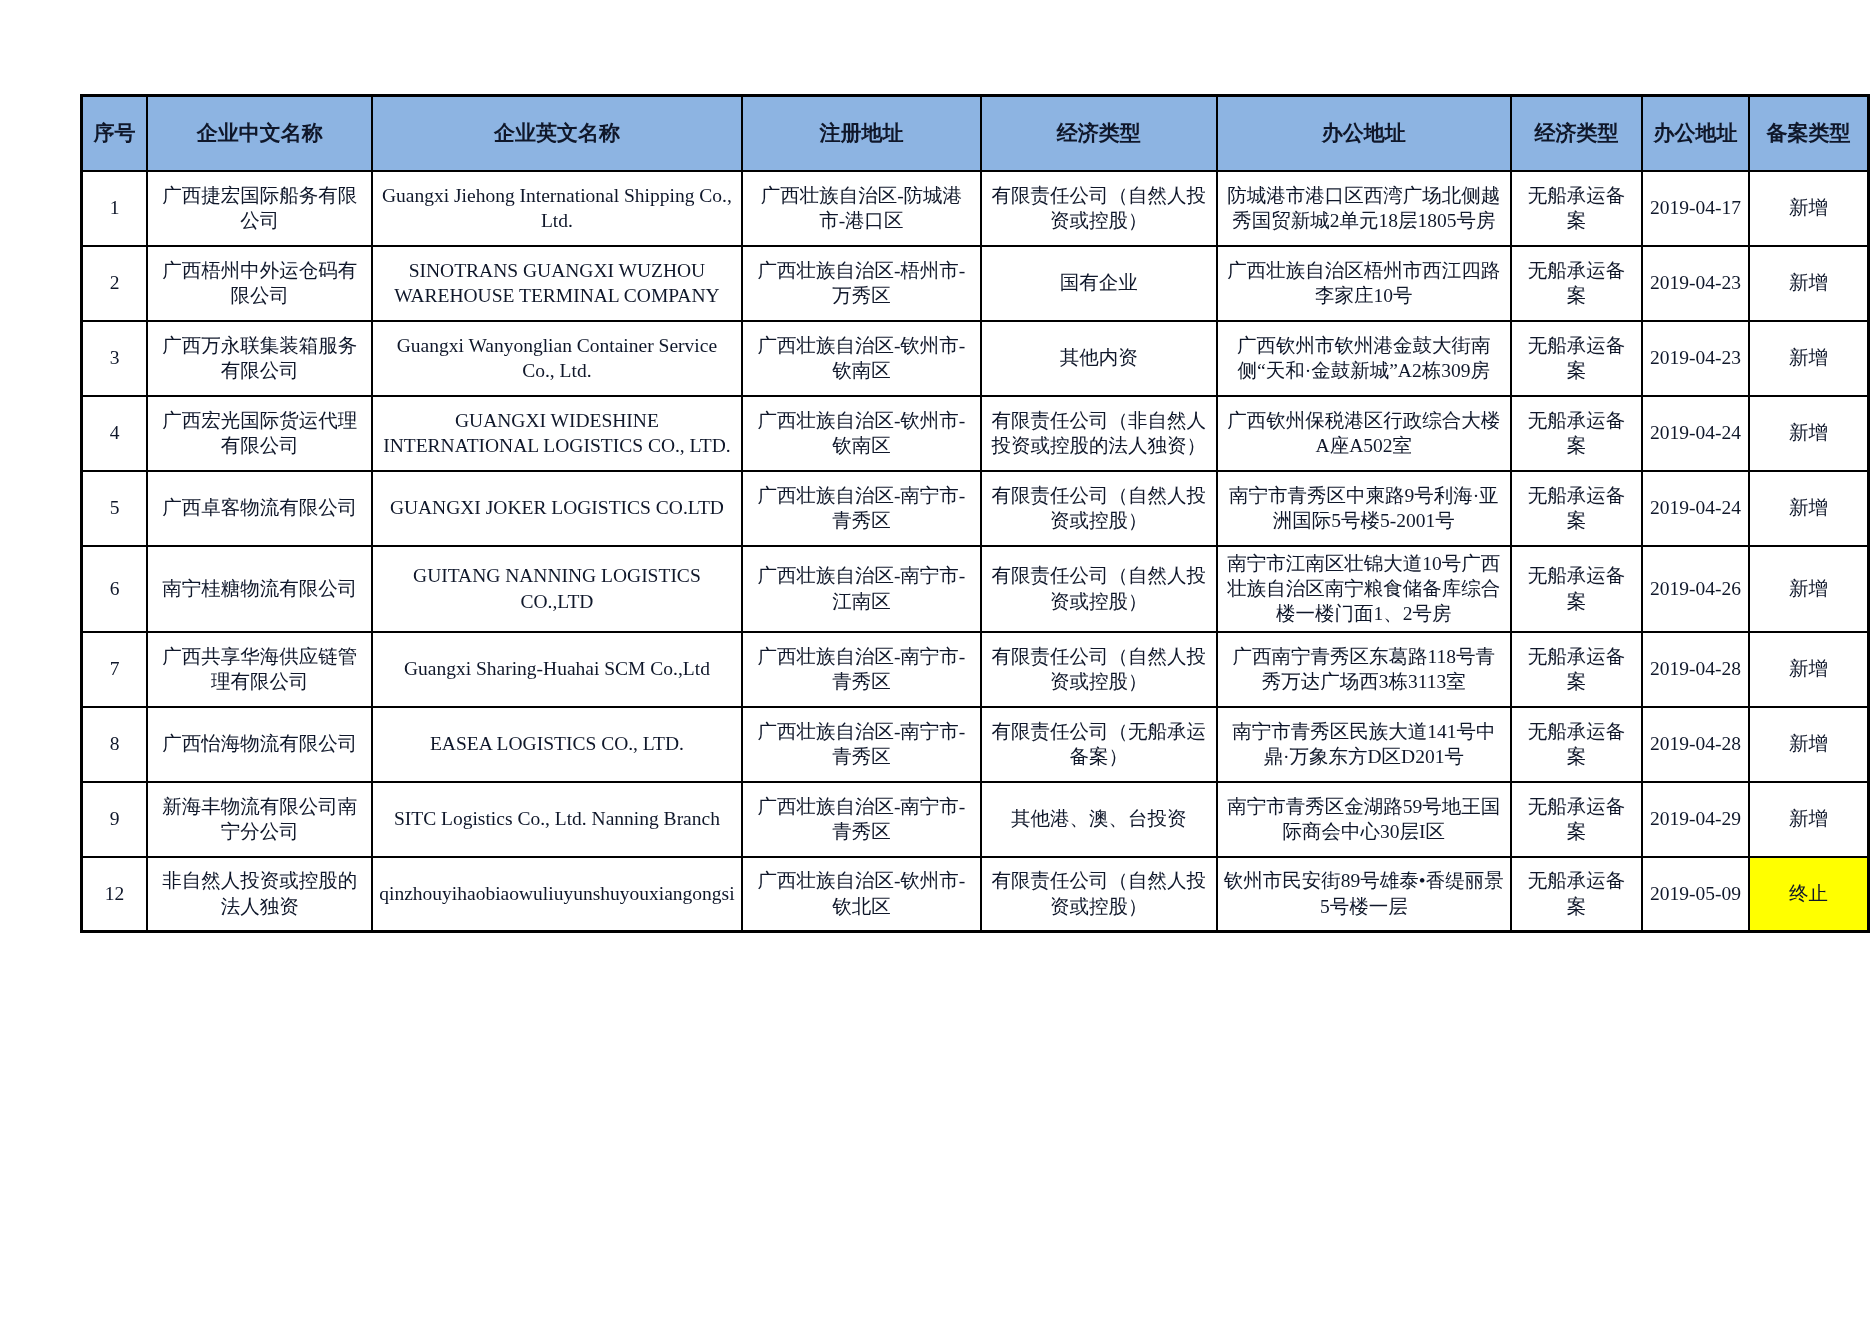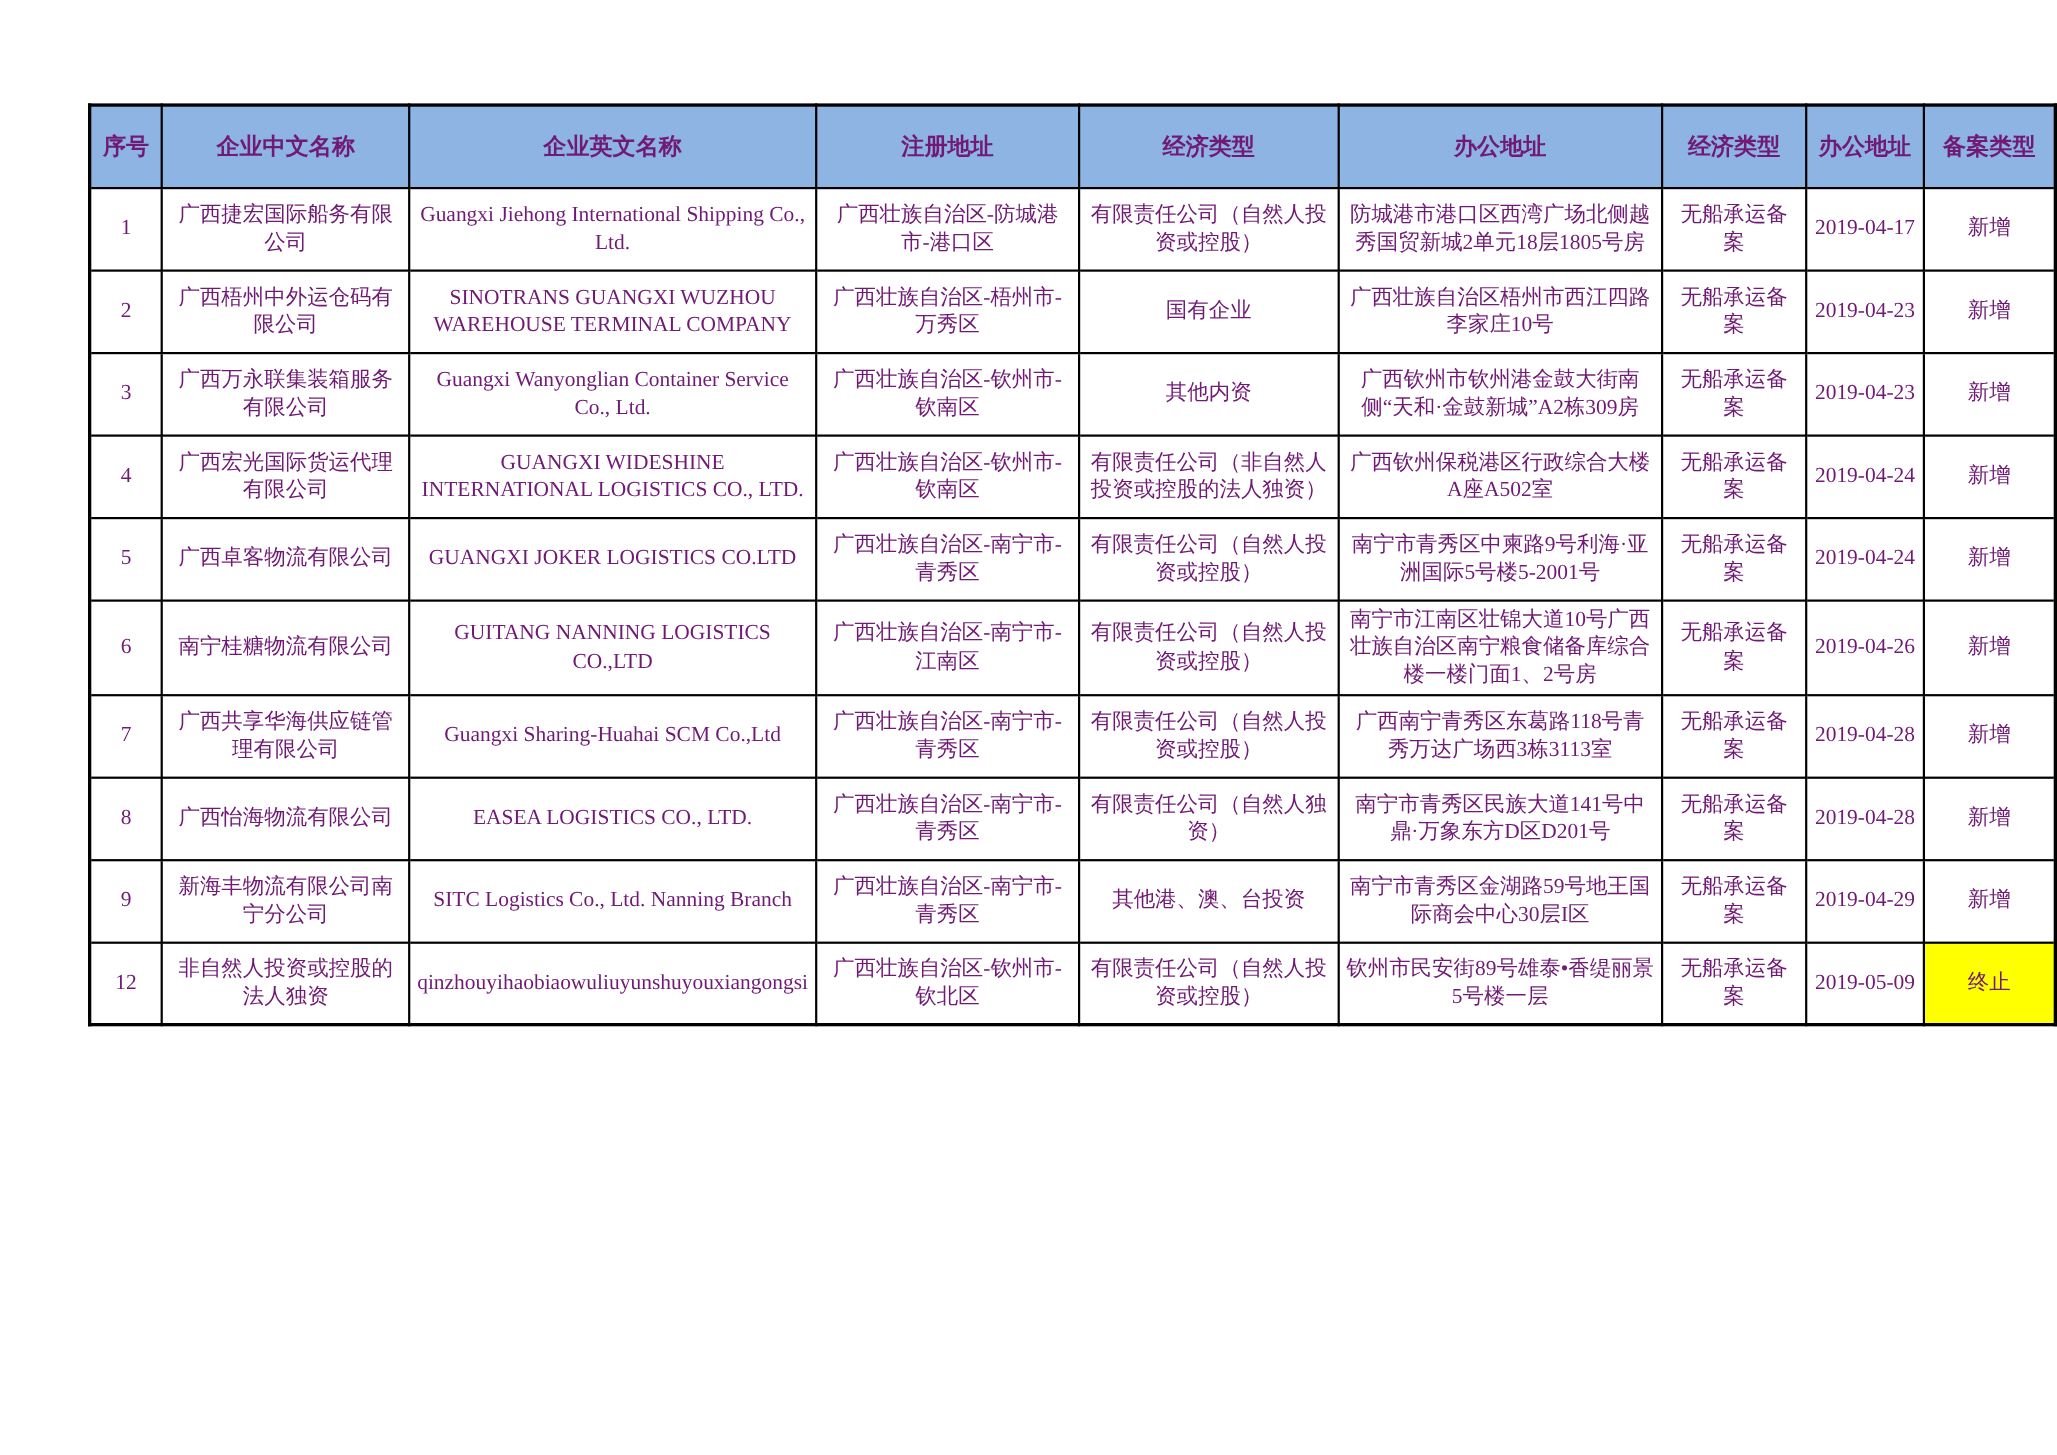--- a/index.html
+++ b/index.html
@@ -6,21 +6,21 @@
     margin: 0;
     padding: 0;
     background: #ffffff;
   }
   .page {
     position: relative;
     width: 1870px;
     height: 1323px;
     background: #ffffff;
     font-family: "Liberation Serif", "DejaVu Serif", serif;
-    color: #701a75;
+    color: #0f172a;
     overflow: hidden;
   }
   table.filing-table {
     position: absolute;
     left: 80px;
     top: 94px;
     border-collapse: collapse;
     table-layout: fixed;
     border: 3px solid #000000;
   }
@@ -158,21 +158,21 @@
           <td>广西南宁青秀区东葛路118号青秀万达广场西3栋3113室</td>
           <td>无船承运备案</td>
           <td>2019-04-28</td>
           <td>新增</td>
         </tr>
         <tr>
           <td>8</td>
           <td>广西怡海物流有限公司</td>
           <td>EASEA LOGISTICS CO., LTD.</td>
           <td>广西壮族自治区-南宁市-青秀区</td>
-          <td>有限责任公司（自然人独资）</td>
+          <td>有限责任公司（无船承运备案）</td>
           <td>南宁市青秀区民族大道141号中鼎·万象东方D区D201号</td>
           <td>无船承运备案</td>
           <td>2019-04-28</td>
           <td>新增</td>
         </tr>
         <tr>
           <td>9</td>
           <td>新海丰物流有限公司南宁分公司</td>
           <td>SITC Logistics Co., Ltd. Nanning Branch</td>
           <td>广西壮族自治区-南宁市-青秀区</td>

